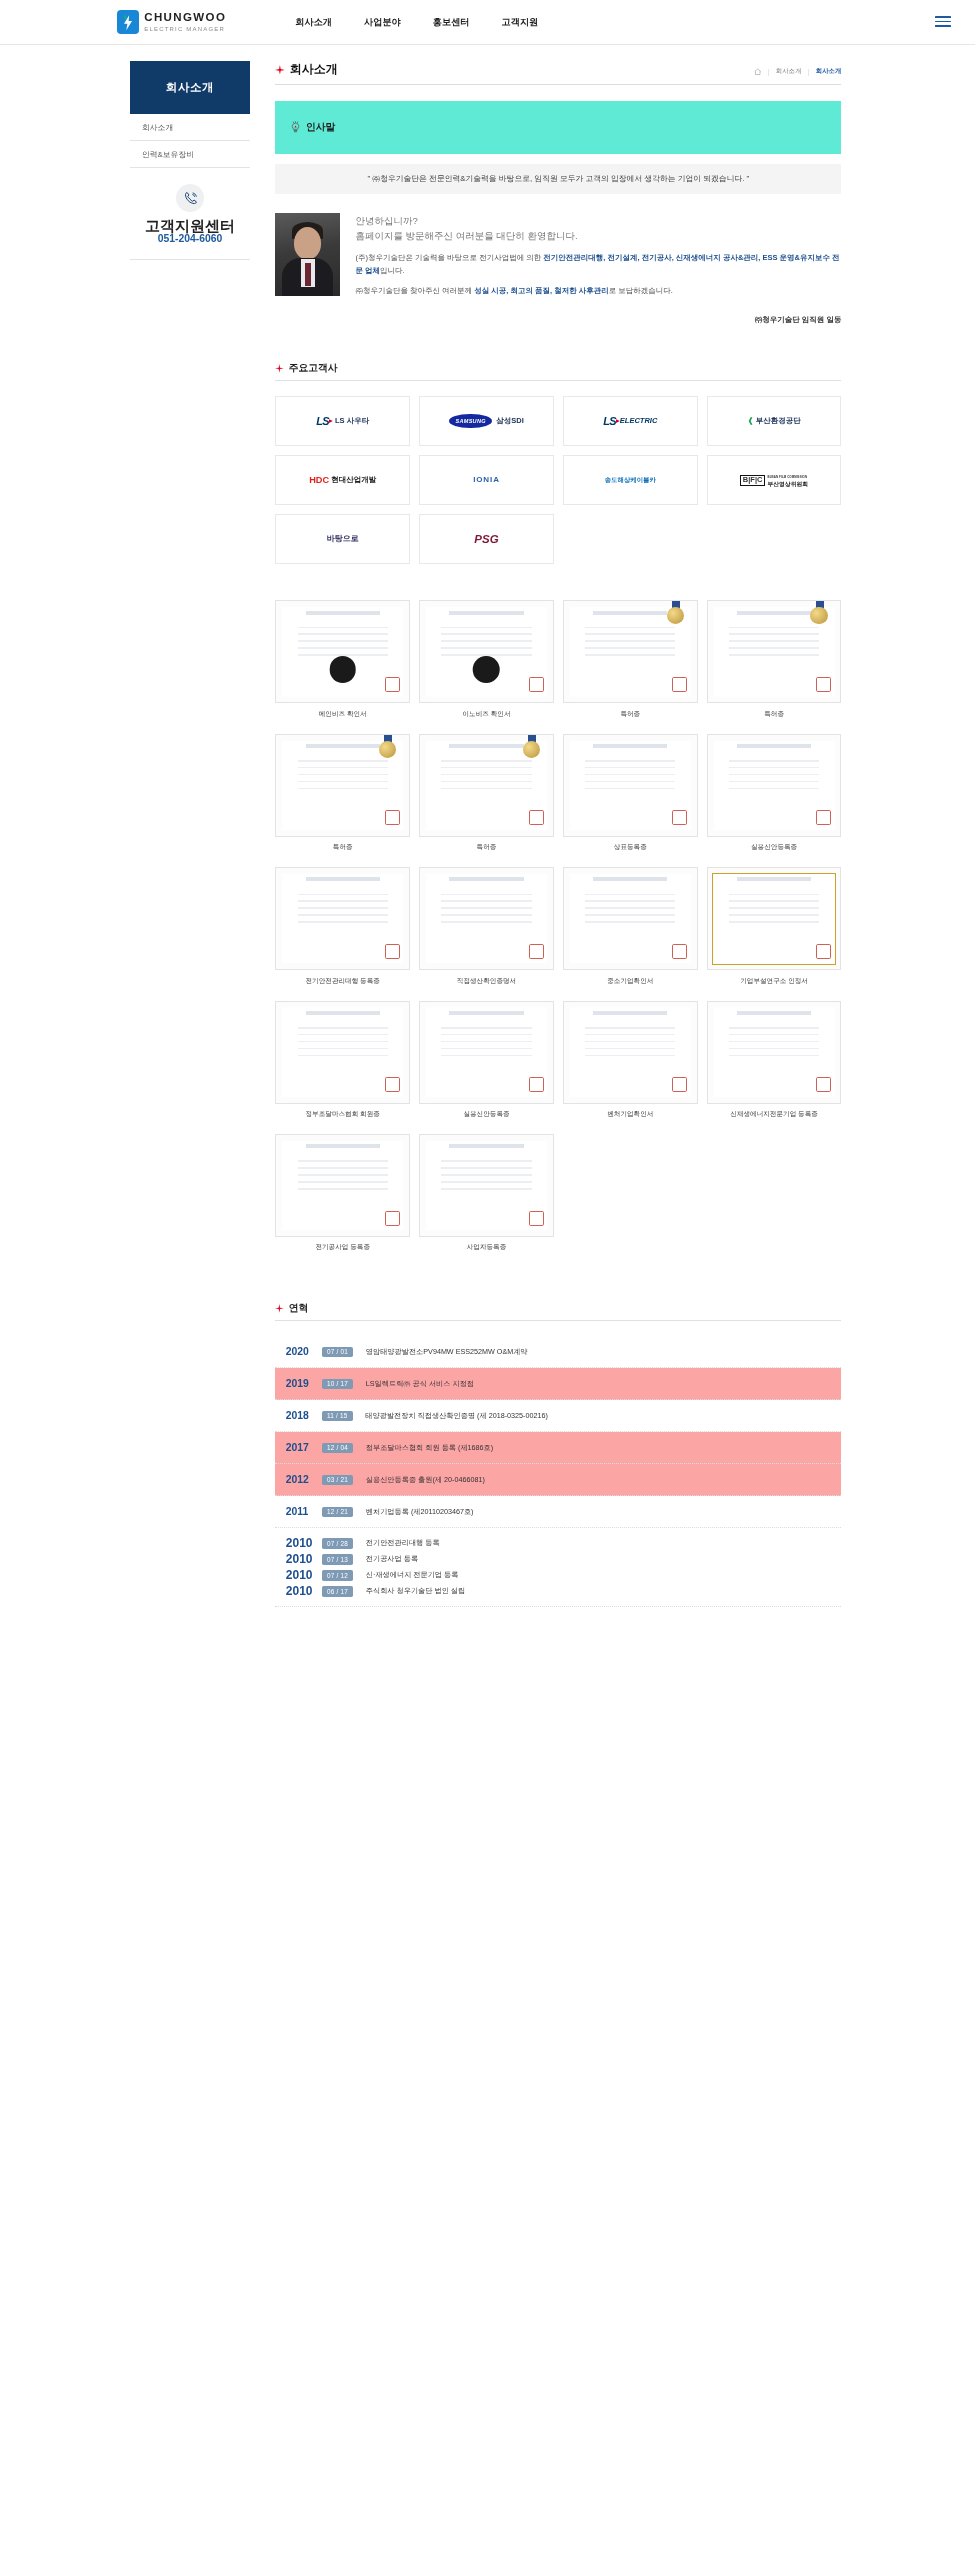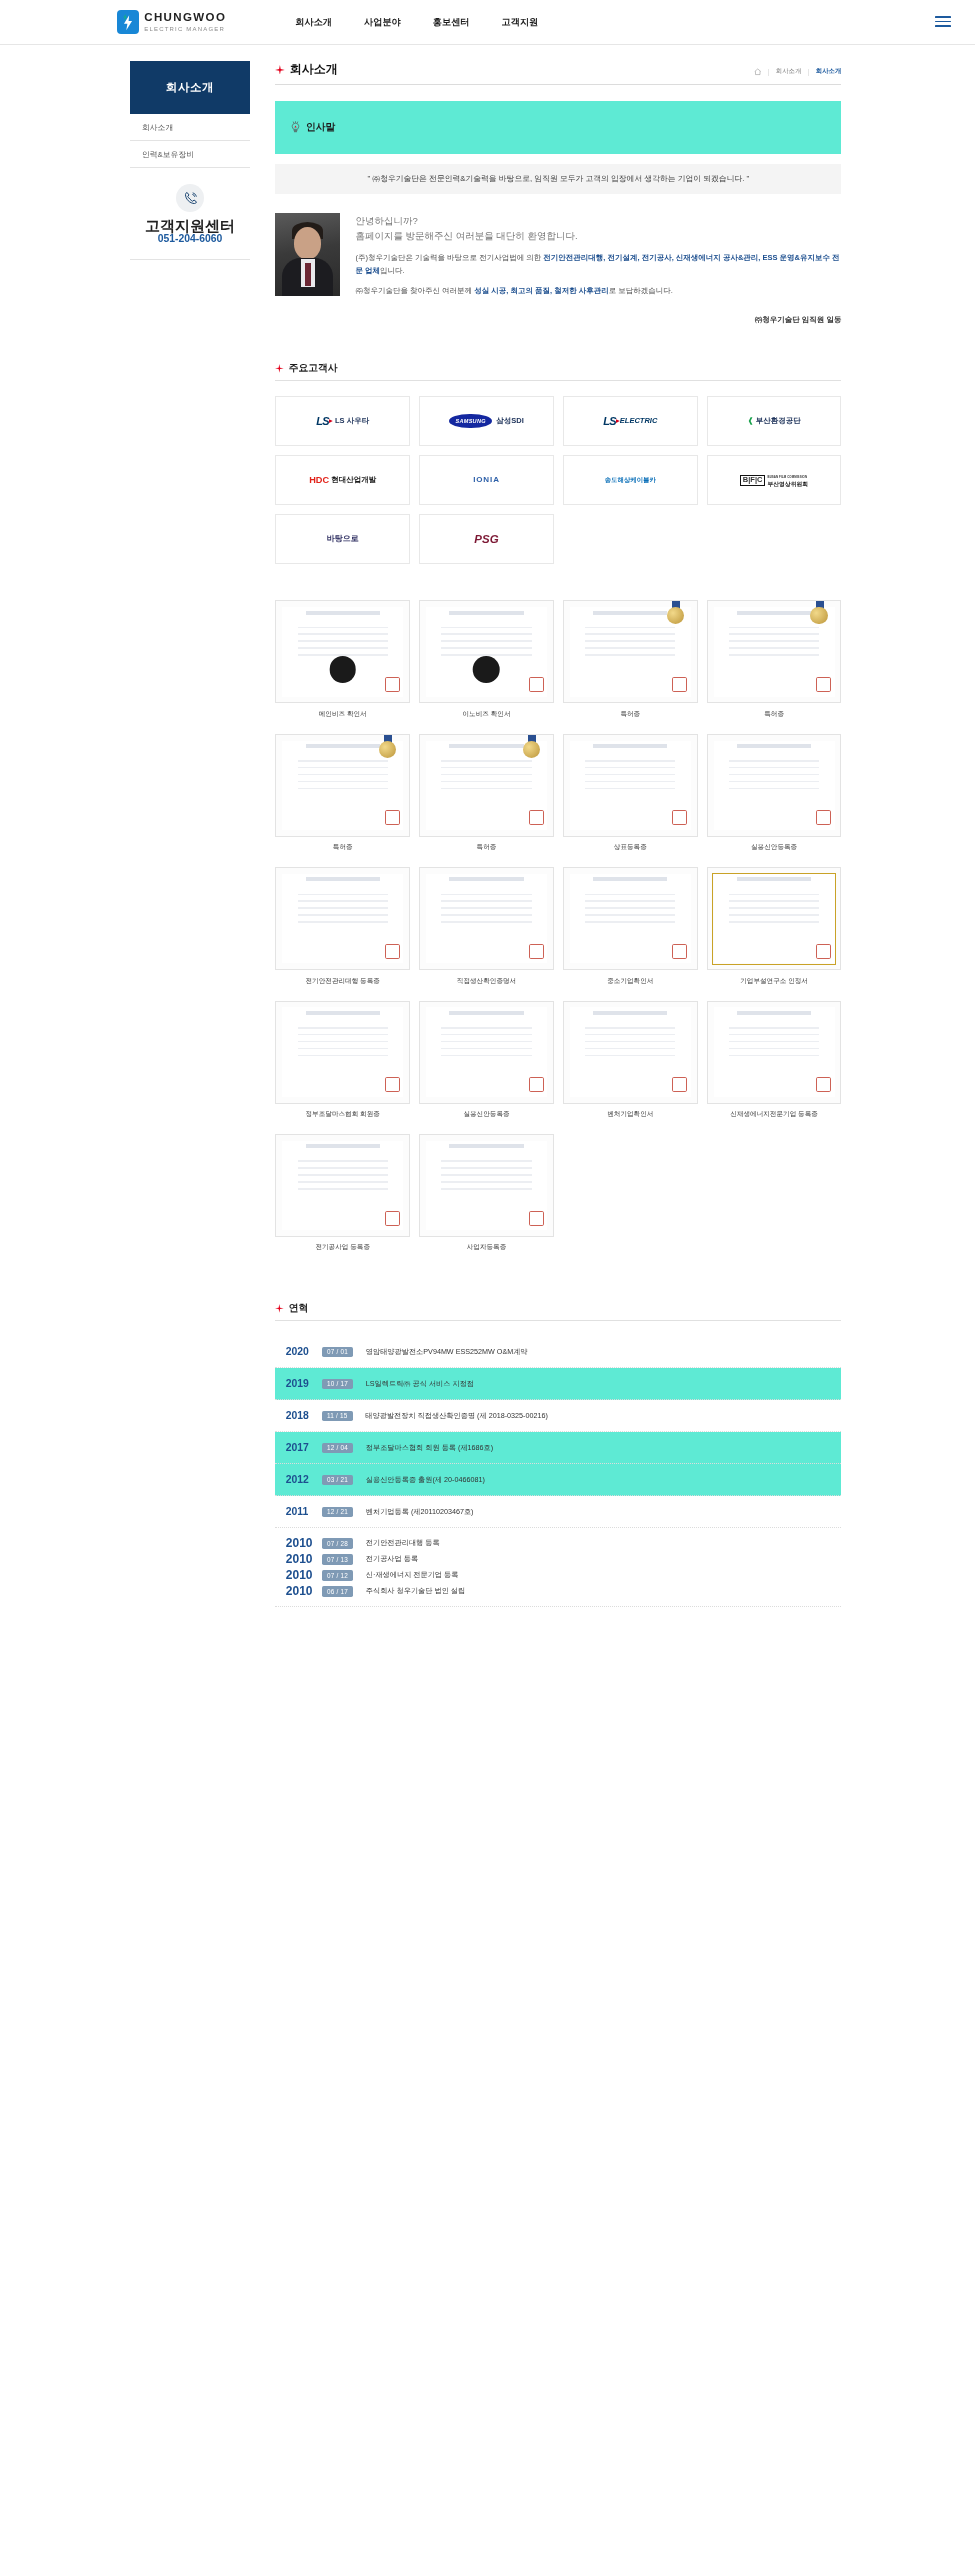--- a/index.html
+++ b/index.html
@@ -194,21 +194,21 @@
   .cert-thumb .border-gold { position: absolute; inset: 4.6px; border: 1.7px solid #c9a227; }
   .cert-caption { margin-top: 6.4px; font-size: 6.6px; color: #333; text-align: center; }
 
   
   .history { margin-top: 50px; padding-bottom: 69px; }
   .hist-list { margin-top: 15px; }
   .hist-row {
     display: flex; align-items: center; min-height: 32px;
     border-bottom: 0.6px dotted #dcdcdc; padding: 0 0 0 10.4px;
   }
-  .hist-row.alt { background: #5eead4; }
+  .hist-row.alt { background: #fca5a5; }
   .hist-row.tight { min-height: 15px; border-bottom: none; }
   .hist-year {
     width: 36px; flex: 0 0 36px; font-size: 10.4px; font-weight: bold; color: #1d4f8f;
   }
   .hist-year.small { font-size: 12px; }
   .hist-date {
     flex: 0 0 auto; background: #7f9ab5; color: #fff; font-size: 6.4px;
     padding: 1.7px 5.2px; border-radius: 1.7px; margin-right: 12.7px; letter-spacing: 0.2px;
   }
   .hist-text { font-size: 7.2px; color: #333; }

